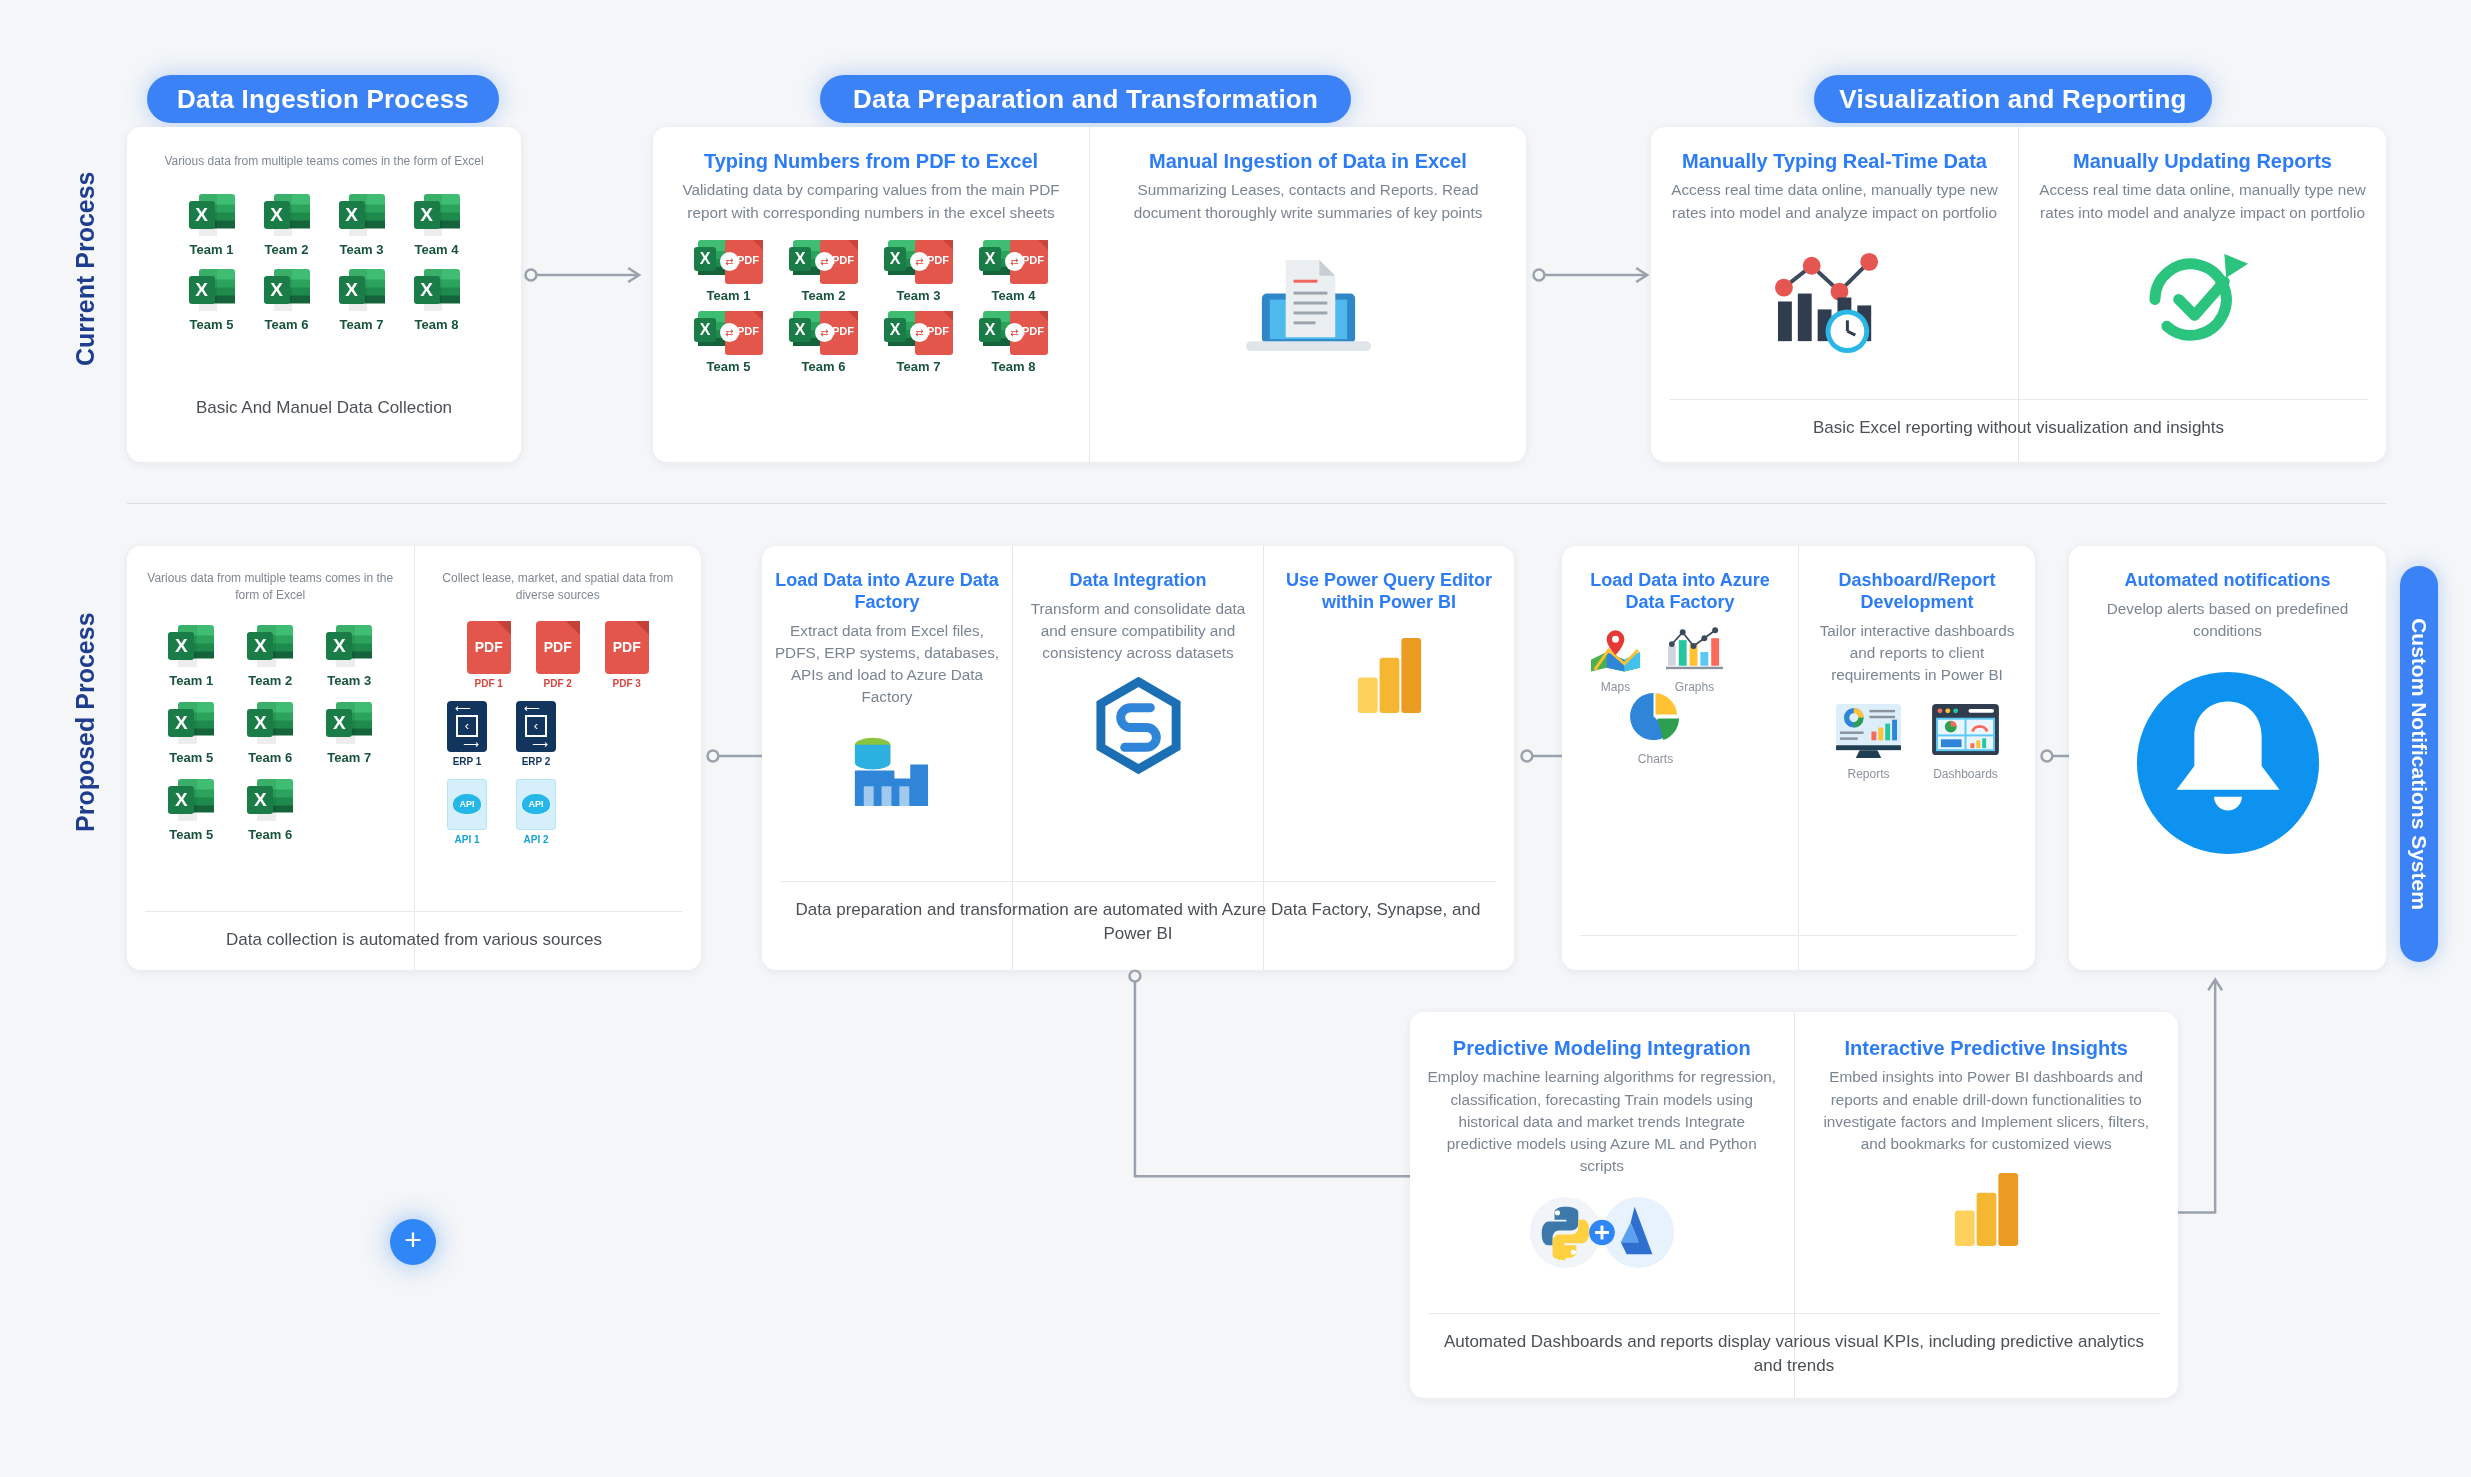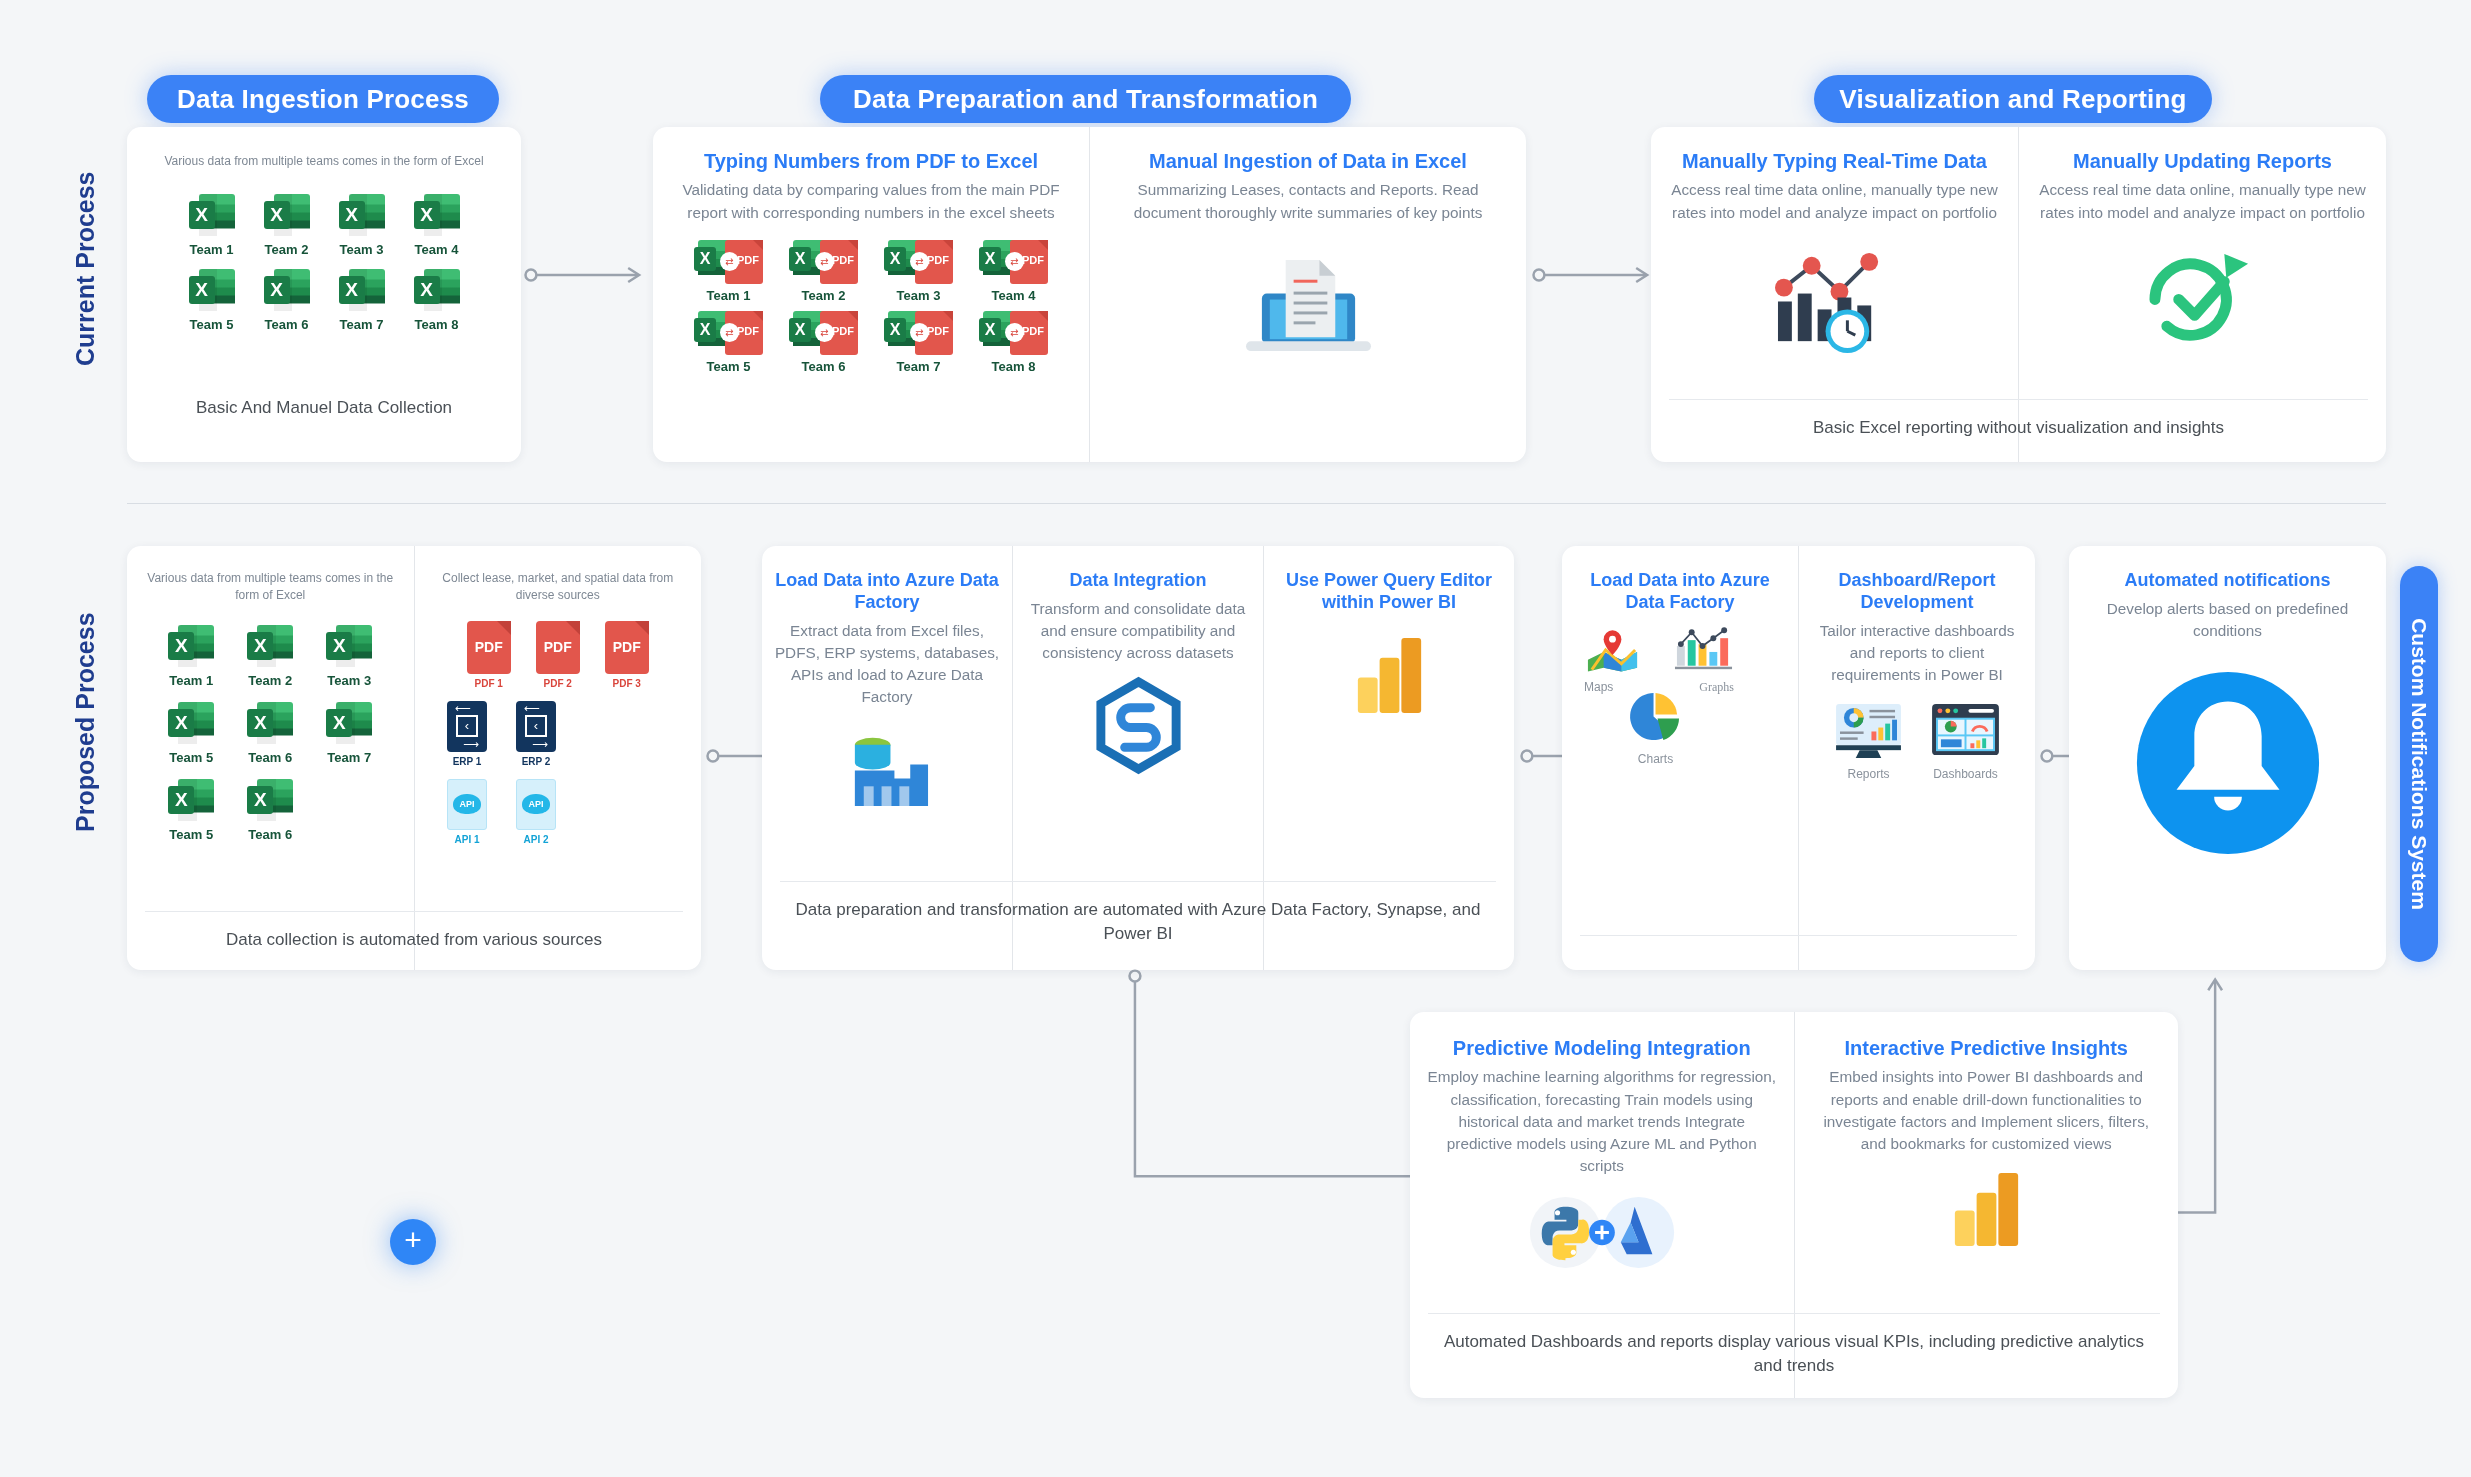--- a/index.html
+++ b/index.html
@@ -575,32 +575,32 @@
     <circle cx="6" cy="10" r="5.5" fill="none" stroke="#9aa2ad" stroke-width="2.5"></circle>
     <line x1="12" y1="10" x2="74" y2="10" stroke="#9aa2ad" stroke-width="2.5"></line>
     <polyline points="64,3 75,10 64,17" fill="none" stroke="#9aa2ad" stroke-width="2.5"></polyline>
   </svg>
 
   <div class="card" style="left:1562px; top:546px; width:473px; height:424px;">
     <div class="colwrap">
       <div class="col" style="padding:24px 10px 0;">
         <div class="ttl sm">Load Data into Azure Data Factory</div>
         <div style="position:relative; height:149px; margin-top:12px;">
-          <div style="position:absolute; left:12px; top:0; width:79px; text-align:left;">
+          <div style="position:absolute; left:4px; top:0; width:79px; text-align:center;">
             <svg width="57" height="46" viewBox="0 0 58 46">
               <polygon points="4,34 20,26 38,34 54,26 54,42 38,46 20,42 4,46" fill="#4caf50"></polygon>
               <polygon points="20,26 20,42 38,46 38,34" fill="#2f86d8"></polygon>
               <polygon points="38,34 54,26 54,42 38,46" fill="#43c0ec"></polygon>
               <polyline points="8,44 22,24 38,38 52,24" fill="none" stroke="#fbc02d" stroke-width="3"></polyline>
               <path d="M29 4 a9 9 0 0 1 9 9 c0 7-9 16-9 16 s-9-9-9-16 a9 9 0 0 1 9-9Z" fill="#e53935"></path>
               <circle cx="29" cy="13" r="3.5" fill="#fff"></circle>
             </svg>
             <div class="icap gray">Maps</div>
           </div>
-          <div style="position:absolute; left:83px; top:0; width:79px; text-align:right;font-family:Liberation Serif, serif;">
+          <div style="position:absolute; left:83px; top:0; width:79px; text-align:center;">
             <svg width="61" height="46" viewBox="0 0 62 46">
               <rect x="4" y="20" width="8" height="20" fill="#cfd6dd"></rect>
               <rect x="15" y="14" width="8" height="26" fill="#26c6a0"></rect>
               <rect x="26" y="18" width="8" height="22" fill="#ffc233"></rect>
               <rect x="37" y="26" width="8" height="14" fill="#5bc8f5"></rect>
               <rect x="48" y="12" width="8" height="28" fill="#fb6b5b"></rect>
               <polyline points="8,18 19,6 30,20 41,12 52,4" fill="none" stroke="#3d4a5c" stroke-width="1.8"></polyline>
               <circle cx="8" cy="18" r="3" fill="#3d4a5c"></circle>
                 <circle cx="19" cy="6" r="3" fill="#3d4a5c"></circle>
               <circle cx="30" cy="20" r="3" fill="#3d4a5c"></circle>

